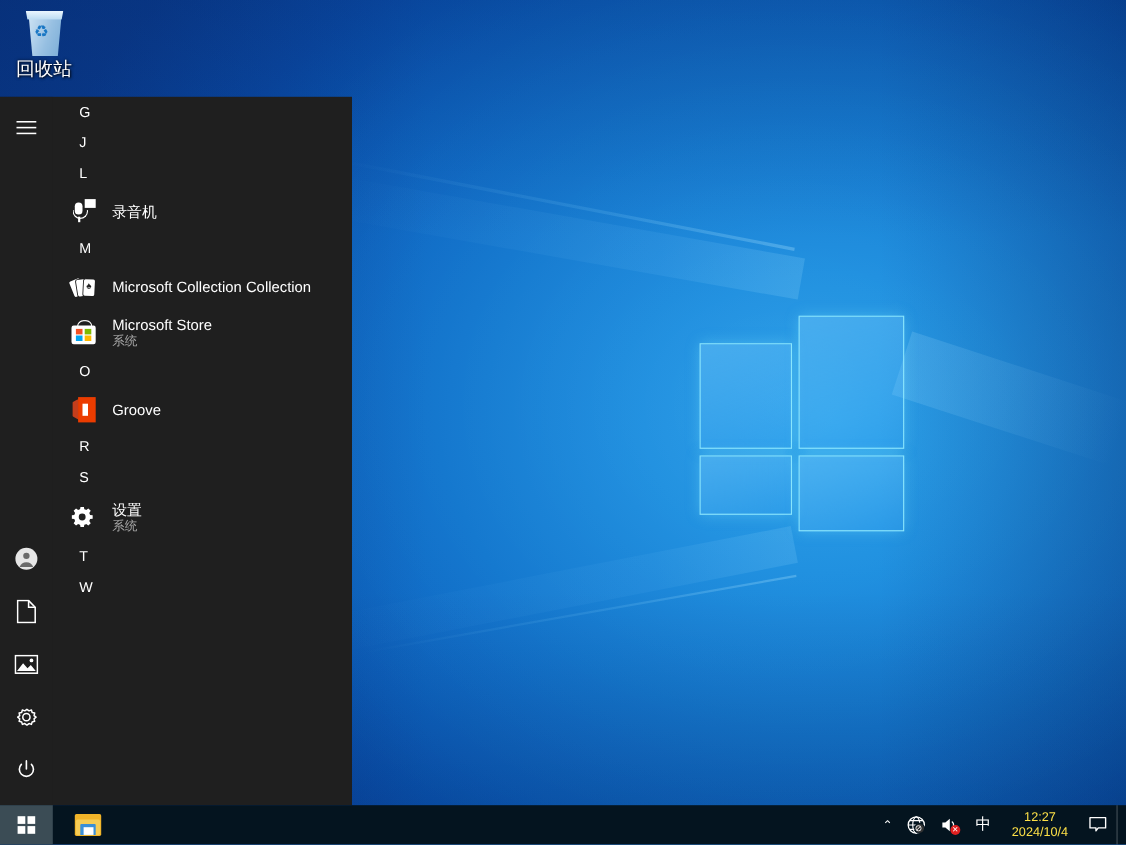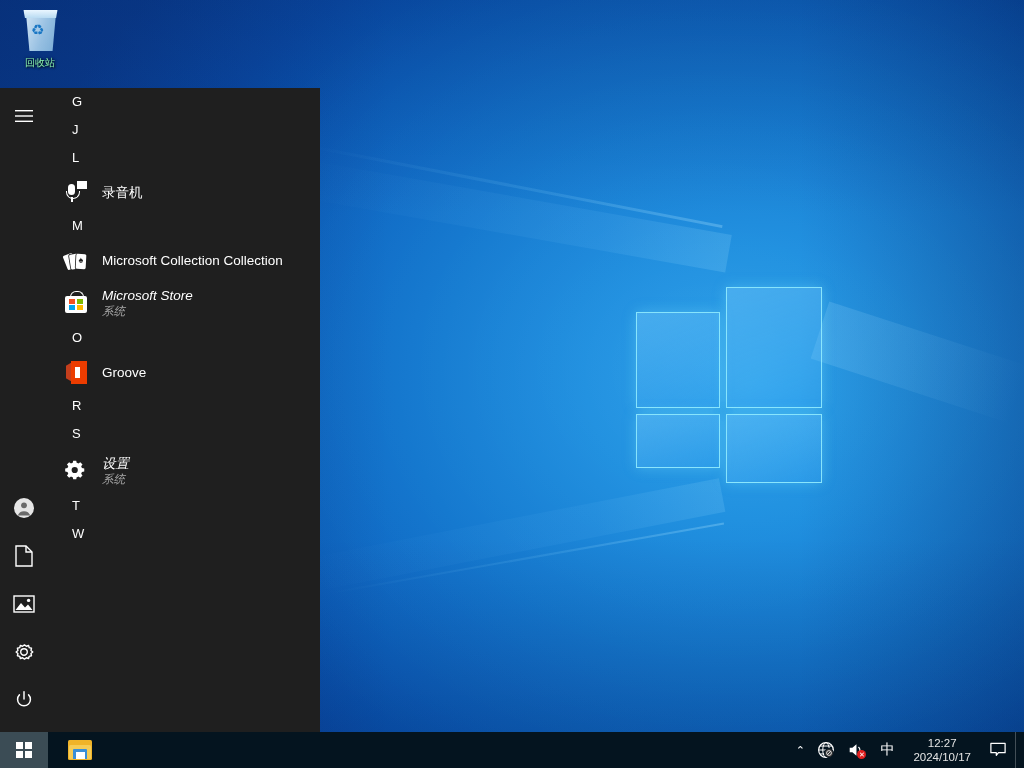--- a/index.html
+++ b/index.html
@@ -85,22 +85,22 @@
     width: 37px; height: 8px;
     background: linear-gradient(180deg, #eaf6ff 0%, #b9dbf2 100%);
     border-radius: 2px / 4px;
     clip-path: polygon(4% 0%, 96% 0%, 92% 100%, 8% 100%);
   }
   .bin-recycle {
     position: absolute; left: 13px; top: 14px;
     font-size: 15px; color: #1a77c4; line-height: 1;
   }
   .bin-label {
-    color: #86efac;
-    font-size: 10px;
+    color: #ffffff;
+    font-size: 17px;
     line-height: 14px;
     text-shadow: 0 0 3px rgba(0,0,0,0.85), 1px 1px 2px rgba(0,0,0,0.75);
   }
 
   
   #start-menu {
     position: absolute;
     left: 0; top: 88px;
     width: 320px;
     height: 644px;
@@ -138,21 +138,21 @@
   }
   .app-row {
     display: flex;
     align-items: center;
     height: 40px;
     padding-left: 16px;
     padding-right: 8px;
     cursor: default;
     position: relative;
   }
-  .app-row.tall { height: 44px; font-style: italic; }
+  .app-row.tall { height: 44px; }
   .app-ico {
     width: 24px; height: 24px;
     flex: 0 0 24px;
     display: flex; align-items: center; justify-content: center;
     margin-right: 14px;
   }
   .app-text { display: flex; flex-direction: column; justify-content: center; min-width: 0; }
   .app-name {
     font-size: 13.5px;
     line-height: 17px;
@@ -318,21 +318,21 @@
     cursor: default;
     padding: 0 6px;
   }
   .tray-chevron { font-size: 11px; width: 22px; padding: 0; }
   .tray-ime { font-size: 14px; min-width: 20px; }
   #tray-clock {
     display: flex; flex-direction: column;
     align-items: center; justify-content: center;
     height: 36px;
     padding: 0 10px;
-    color: #e5e5e5;
+    color: #fde047;
     line-height: 14px;
     cursor: default;
   }
   .clock-time { font-size: 11.5px; }
   .clock-date { font-size: 11.5px; }
   #action-center {
     width: 34px; height: 36px;
     display: flex; align-items: center; justify-content: center;
     cursor: default;
   }
@@ -573,21 +573,21 @@
           <div class="mute-badge">✕</div>
         </div>
       </div>
 
       <div class="tray-item tray-ime">
         <span>中</span>
       </div>
 
       <div id="tray-clock">
         <div class="clock-time">12:27</div>
-        <div class="clock-date">2024/10/17</div>
+        <div class="clock-date">2024/10/4</div>
       </div>
 
       <div id="action-center">
         <svg width="18" height="16" viewBox="0 0 20 18">
           <path d="M2 1.5 h16 v10.5 h-7.5 l-2.4 3 v-3 H2 z" fill="none" stroke="#ffffff" stroke-width="1.4" stroke-linejoin="round"></path>
         </svg>
       </div>
 
       <div id="show-desktop"></div>
     </div>

